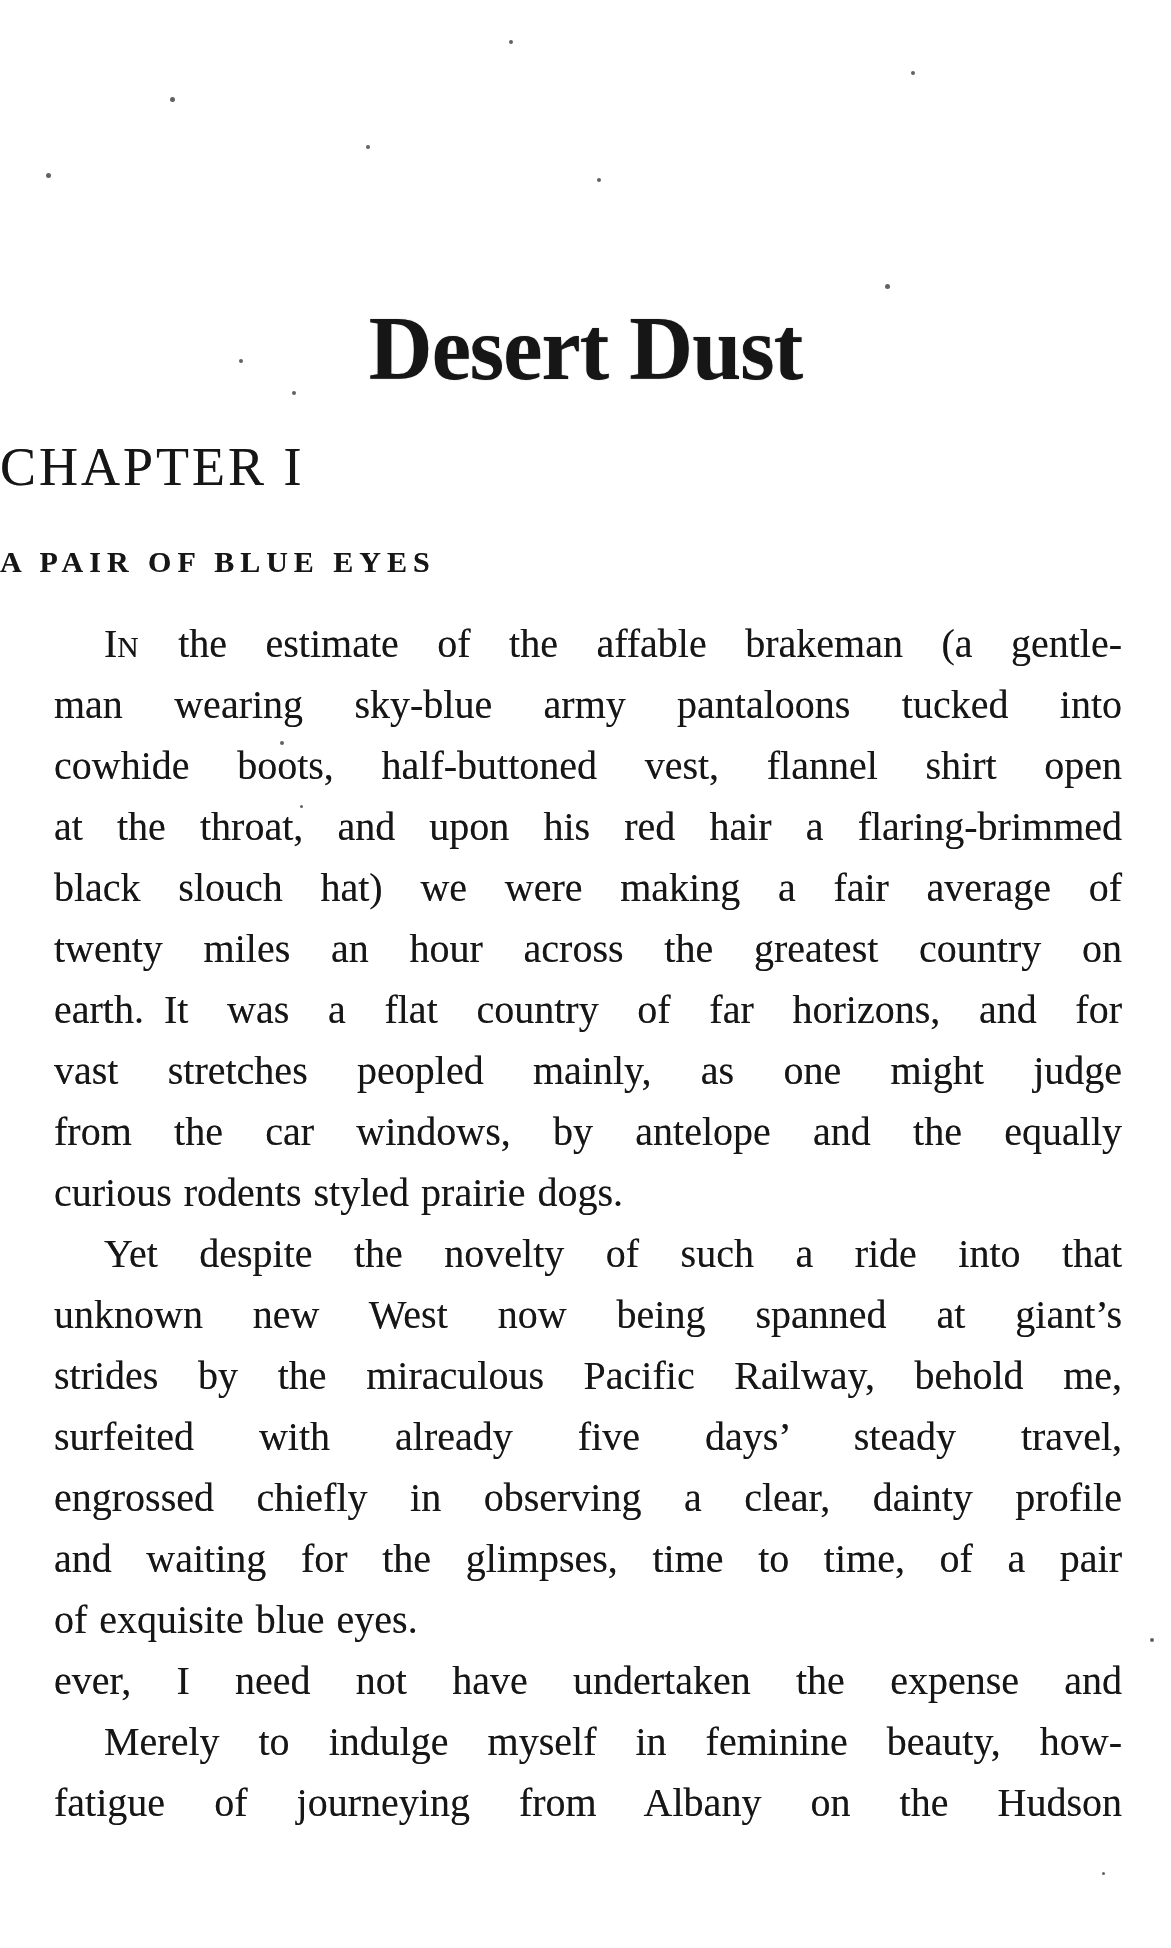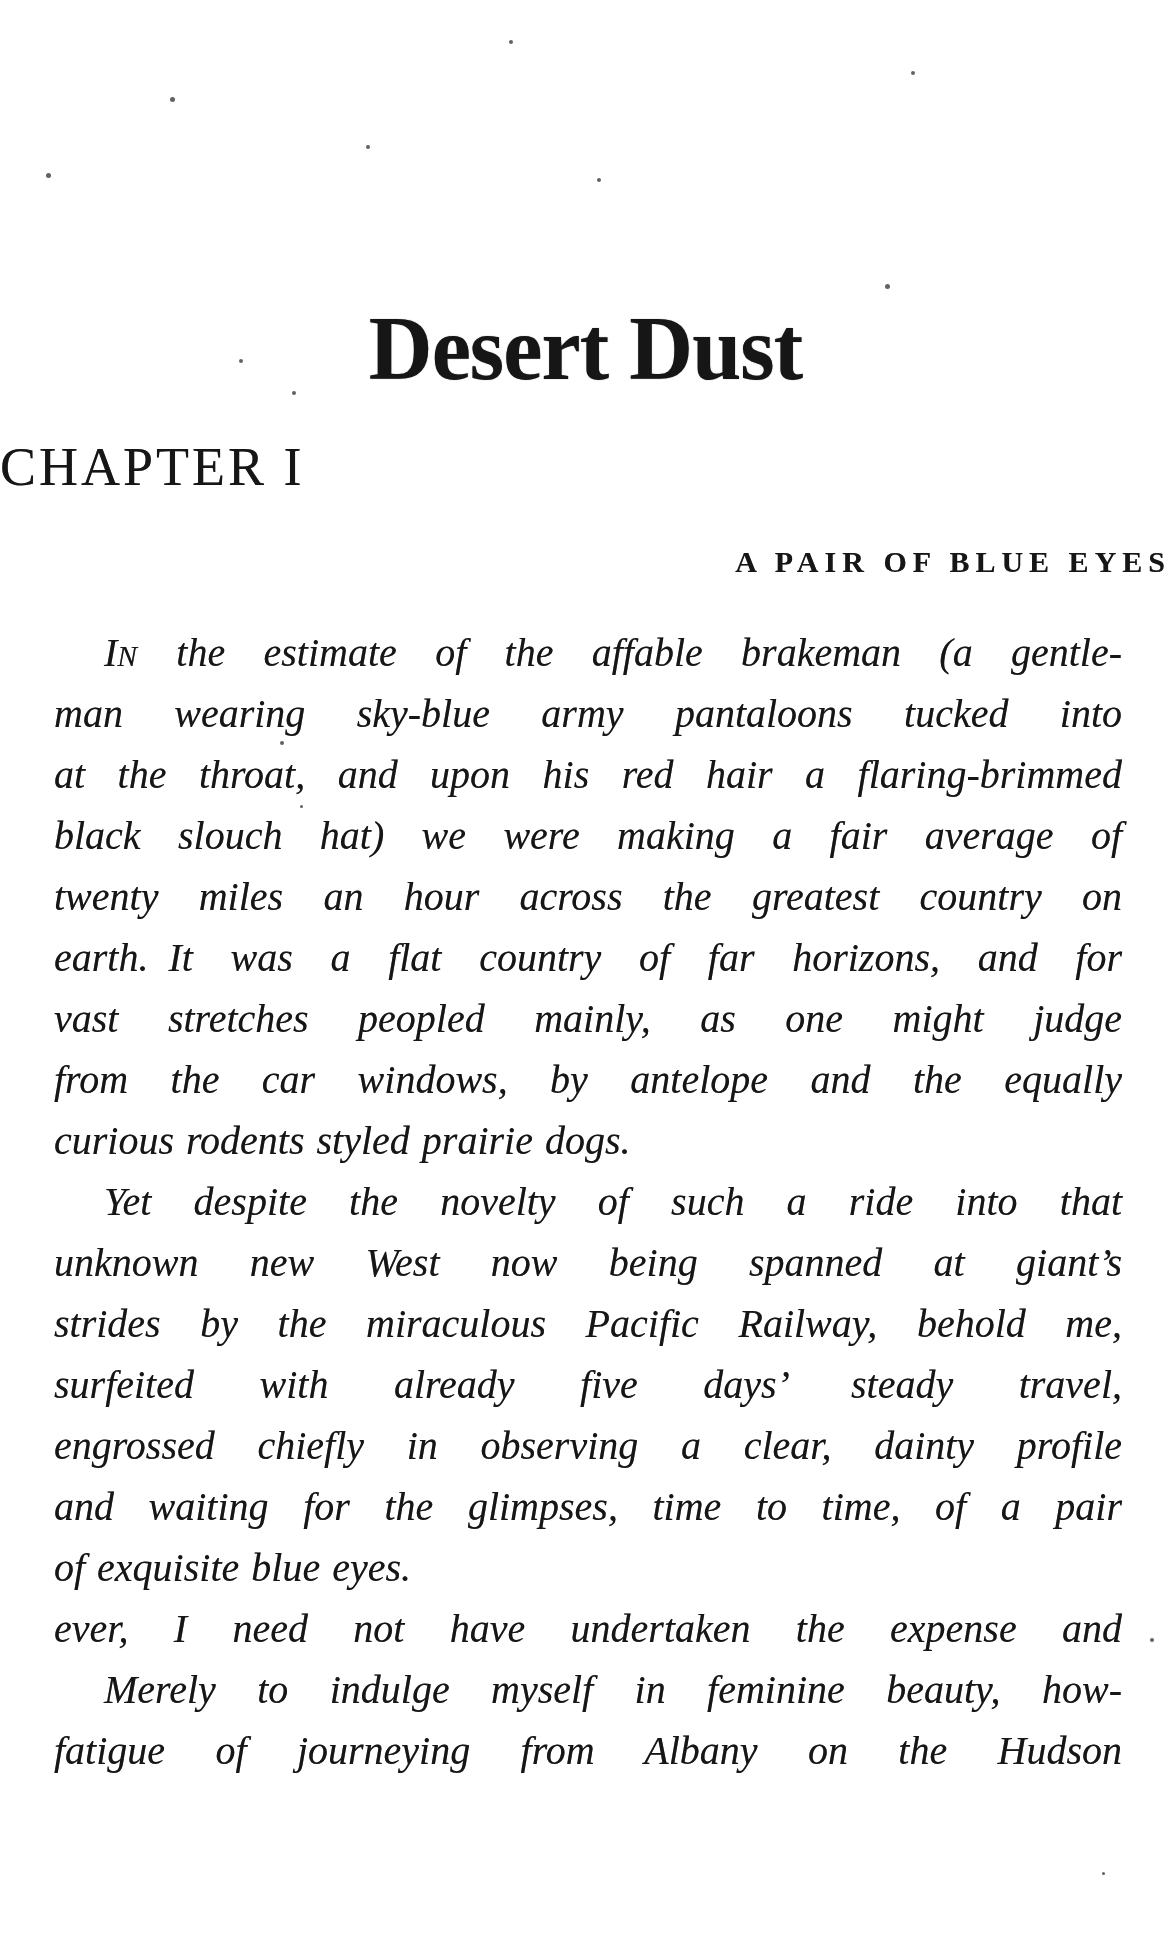--- a/index.html
+++ b/index.html
@@ -22,58 +22,58 @@
     text-shadow:0 0 1px rgba(0,0,0,.55);
   }
   .chapter {
     position:absolute; top:438px; left:0; right:0;
     font-size:54px; line-height:58px; font-weight:400;
     letter-spacing:3px;
     text-shadow:0 0 .5px rgba(0,0,0,.5);
   }
   .subtitle {
     position:absolute; top:544px; left:0; right:0;
-    text-align:right;
+    text-align:left;
     font-size:30px; line-height:36px; font-weight:700;
     letter-spacing:6px;
     text-shadow:0 0 .4px rgba(0,0,0,.45);
   }
   .body-text {
     position:absolute; top:612px; left:54px; width:1068px;
     font-size:40px;
     word-spacing:2px;
     text-shadow:0 0 .5px rgba(0,0,0,.5);
   }
   .paragraph { margin:0; }
   .line {
-    height:61px; line-height:81px;
+    height:61px; line-height:63px;
     text-align:justify;
     text-align-last:justify;
     white-space:normal;
-    font-style:italic;
   }
   .line.first { padding-left:50px; }
   .line.last { text-align-last:left; }
   .sc { text-transform:uppercase; font-size:0.74em; letter-spacing:1px; }
   .artifacts { position:absolute; inset:0; pointer-events:none; }
   .dot {
     position:absolute; background:#2e2e2e; border-radius:50%; opacity:.75;
   }
 </style>
 </head>
 <body>
 
 <div class="page">
   <h1 class="title">Desert Dust</h1>
   <div class="chapter">CHAPTER I</div>
   <div class="subtitle">A PAIR OF BLUE EYES</div>
   <div class="body-text">
       <div class="paragraph">
         <div class="line first">I<span class="sc">n</span> the estimate of the affable brakeman (a gentle-</div>
         <div class="line">man wearing sky-blue army pantaloons tucked into</div>
+        <div class="line">cowhide boots, half-buttoned vest, flannel shirt open</div>
         <div class="line">at the throat, and upon his red hair a flaring-brimmed</div>
         <div class="line">black slouch hat) we were making a fair average of</div>
         <div class="line">twenty miles an hour across the greatest country on</div>
         <div class="line">earth. It was a flat country of far horizons, and for</div>
         <div class="line">vast stretches peopled mainly, as one might judge</div>
         <div class="line">from the car windows, by antelope and the equally</div>
         <div class="line last">curious rodents styled prairie dogs.</div>
       </div>
       <div class="paragraph">
         <div class="line first">Yet despite the novelty of such a ride into that</div>

